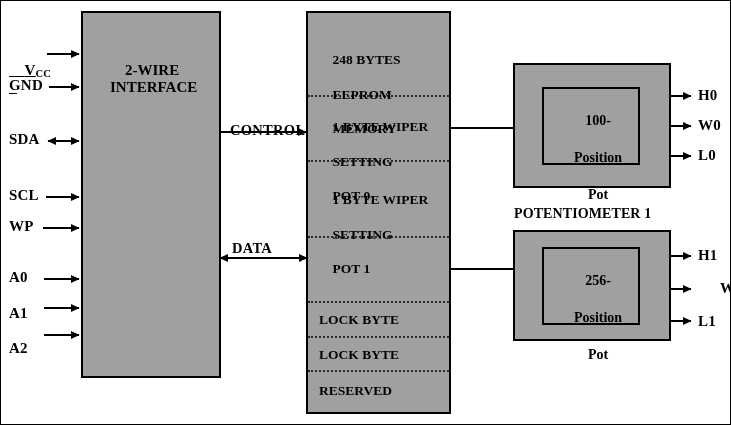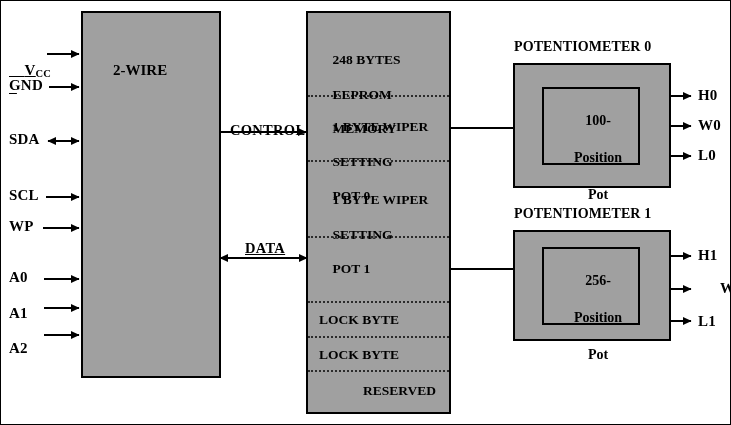--- a/index.html
+++ b/index.html
@@ -67,26 +67,26 @@
   </div>
   <div class="lbl pin" style="left:8px;top:76px;">GND</div>
   <div class="lbl pin" style="left:8px;top:130px;">SDA</div>
   <div class="lbl pin" style="left:8px;top:186px;text-align:center;">SCL</div>
   <div class="lbl pin" style="left:8px;top:217px;">WP</div>
   <div class="lbl pin" style="left:8px;top:268px;">A0</div>
   <div class="lbl pin" style="left:8px;top:304px;">A1</div>
   <div class="lbl pin" style="left:8px;top:339px;">A2</div>
 
   <div class="blk" style="left:80px;top:10px;width:140px;height:367px;"></div>
-  <div class="lbl blktxt" style="left:97px;top:43px;">
-    <span>2-WIRE</span><br>
+  <div class="lbl blktxt" style="left:109px;top:43px;">
+    <span>2-WIRE</span><br><span>INTERFACE</span>
   </div>
 
   <div class="lbl flowlbl" style="left:229px;top:113px;margin-top:8px;">CONTROL</div>
-  <div class="lbl flowlbl" style="left:244px;top:239px;text-decoration:underline;">DATA</div>
+  <div class="lbl flowlbl" style="left:231px;top:239px;">DATA</div>
 
   <div class="blk" style="left:305px;top:10px;width:145px;height:403px;"></div>
 
   <div class="divider" style="left:307px;top:94px;width:141px;"></div>
   <div class="divider" style="left:307px;top:159px;width:141px;"></div>
   <div class="divider" style="left:307px;top:235px;width:141px;"></div>
   <div class="divider" style="left:307px;top:300px;width:141px;"></div>
   <div class="divider" style="left:307px;top:335px;width:141px;"></div>
   <div class="divider" style="left:307px;top:369px;width:141px;"></div>
 
@@ -100,23 +100,22 @@
     <span>SETTING</span><br>
     <span>POT 0</span>
   </div>
   <div class="lbl memtxt" style="left:318px;top:173px;">
     <span>1 BYTE WIPER</span><br>
     <span>SETTING</span><br>
     <span>POT 1</span>
   </div>
   <div class="lbl memtxt" style="left:318px;top:310px;">LOCK BYTE</div>
   <div class="lbl memtxt" style="left:318px;top:345px;">LOCK BYTE</div>
-  <div class="lbl memtxt" style="left:318px;top:381px;margin-left:44px;">RESERVED</div>
+  <div class="lbl memtxt" style="left:318px;top:381px;">RESERVED</div>
 
-  <div class="lbl pottitle" style="left:513px;top:38px;">POTENTIOMETER 0</div>
   <div class="blk" style="left:512px;top:62px;width:158px;height:125px;"></div>
   <div class="blk-inner" style="left:541px;top:86px;width:98px;height:78px;"></div>
   <div class="lbl potinner-txt" style="left:541px;top:93px;width:98px;">
     <span>100-</span><br>
     <span>Position</span><br>
     <span>Pot</span>
   </div>
   <div class="lbl pin" style="left:697px;top:86px;">H0</div>
   <div class="lbl pin" style="left:697px;top:116px;">W0</div>
   <div class="lbl pin" style="left:697px;top:146px;">L0</div>

